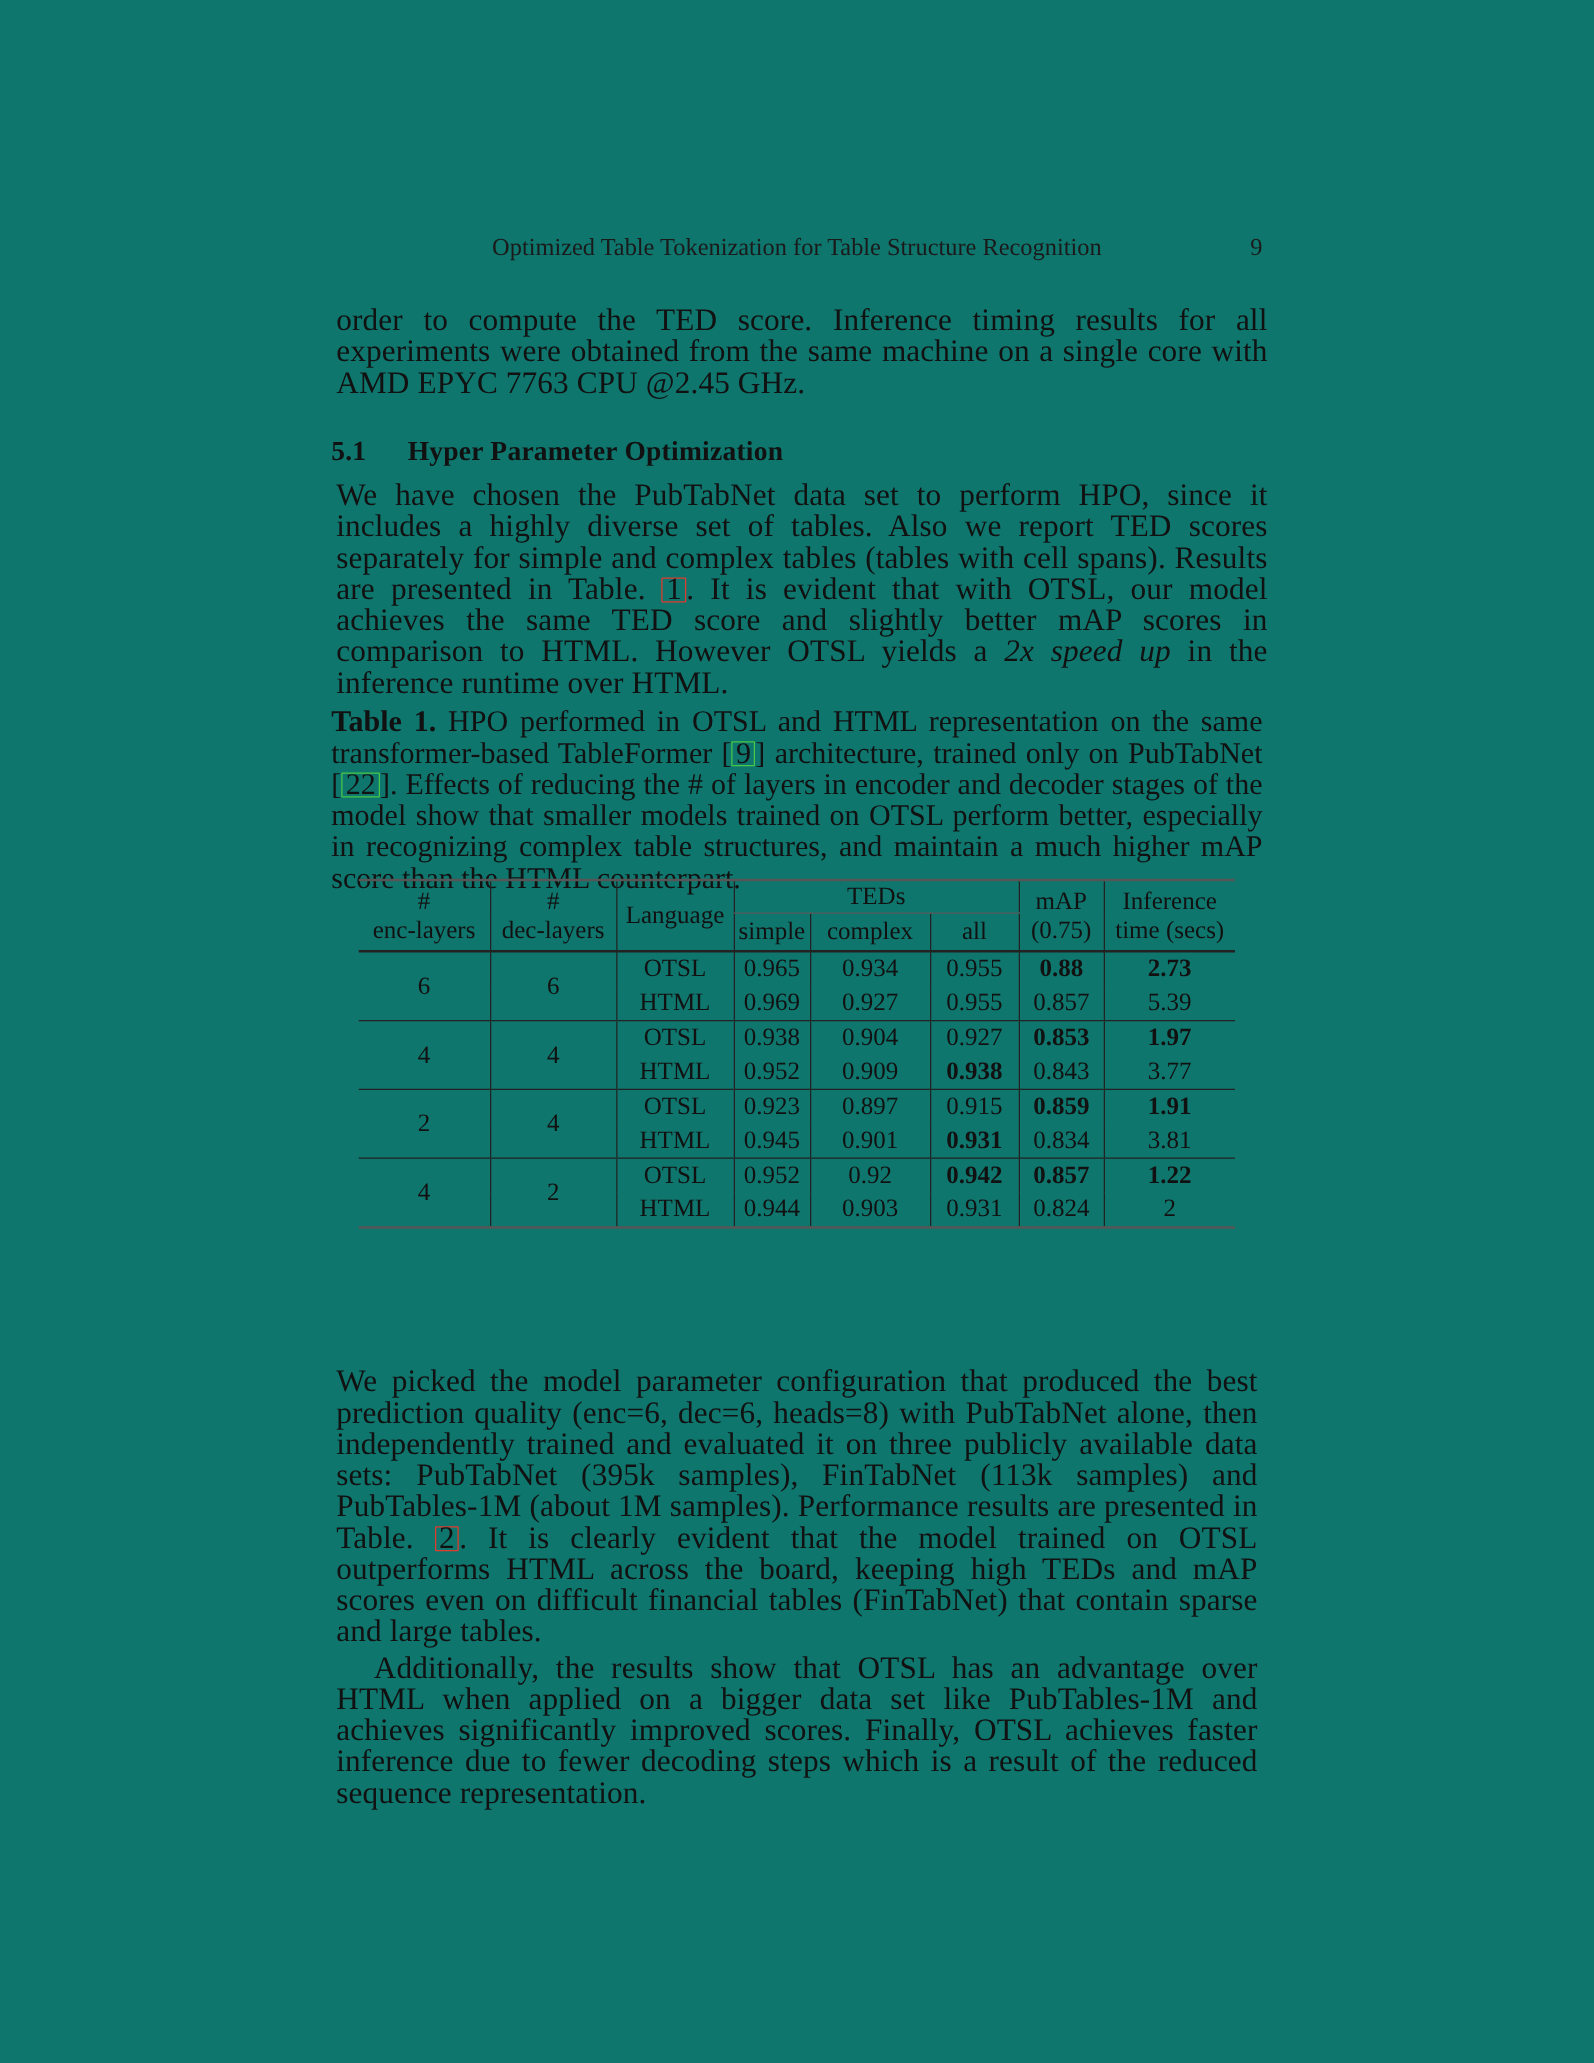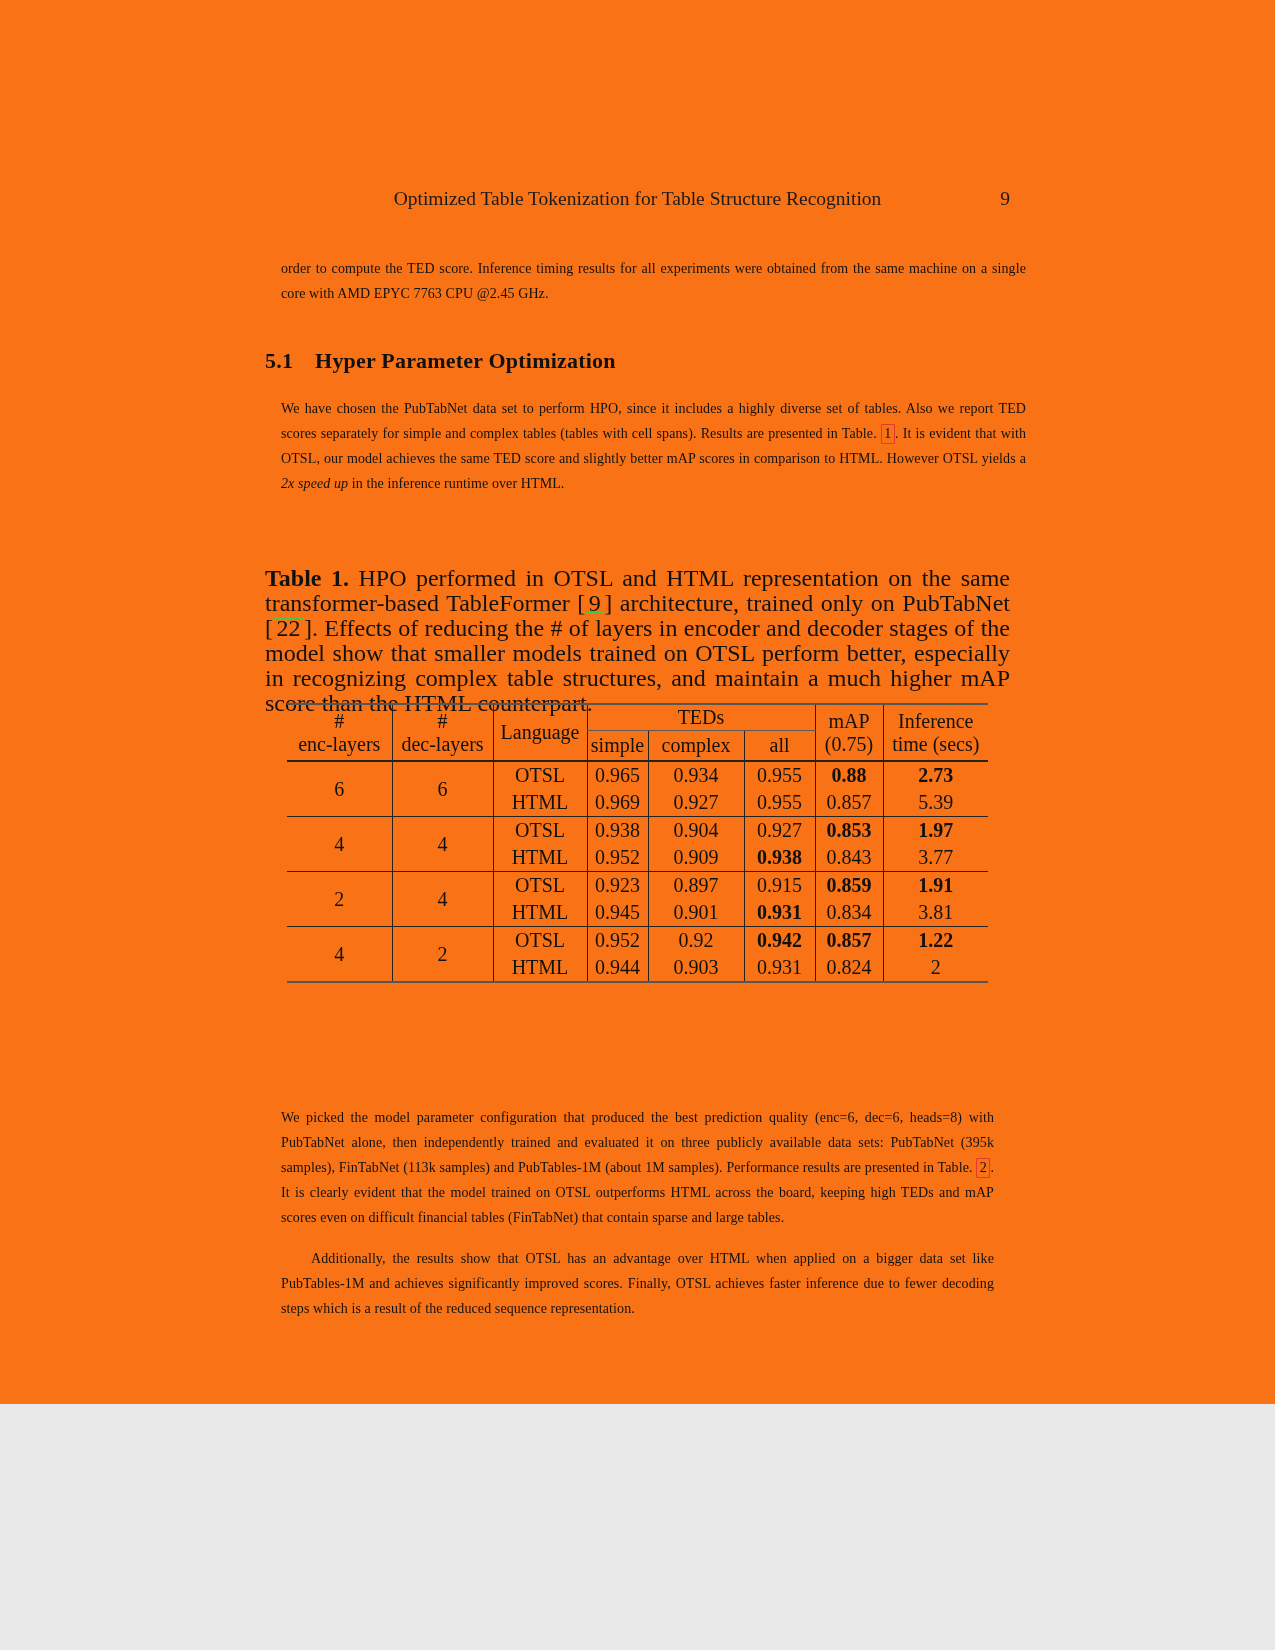--- a/index.html
+++ b/index.html
@@ -1,58 +1,58 @@
 <!DOCTYPE html>
 <html><head>
 <meta charset="utf-8">
 <style>
   html, body { margin: 0; padding: 0; background: #e9e9e9; }
   .page {
     position: relative;
     width: 1275px;
-    height: 1404px;
-    background: #f97316;
+    height: 1650px;
+    background: #0f766e;
     font-family: "Liberation Serif", "DejaVu Serif", serif;
     color: #111111;
     overflow: hidden;
   }
   .abs { position: absolute; left: 265px; width: 745px; }
 
   
   .running-head {
     top: 188px;
     font-size: 19.5px;
     text-align: center;
     color: #1a1a1a;
   }
   .rh-page { position: absolute; right: 0; top: 0; }
 
   
   .body-text {
-    margin: 16px;
-    font-size: 14px;
+    margin: 4px;
+    font-size: 25px;
     line-height: 25px;
     text-align: justify;
     letter-spacing: 0.1px;
   }
   .pos-intro  { top: 240px; }
   .pos-p51    { top: 380px; }
   .pos-p52    { top: 1089px; }
   .indent     { text-indent: 30px; }
 
   
   .section-heading {
     margin: 0;
     font-size: 22px;
     font-weight: bold;
     letter-spacing: 0.2px;
   }
   .pos-h51 { top: 348px; }
   .pos-h52 { top: 1054px; }
-  .sec-num { margin-right: 22px; }
+  .sec-num { margin-right: 33px; }
 
   
   .caption {
     top: 566px;
     font-size: 24px;
     line-height: 25px;
     text-align: justify;
   }
   .caption .cap-label { font-weight: bold; }
 

